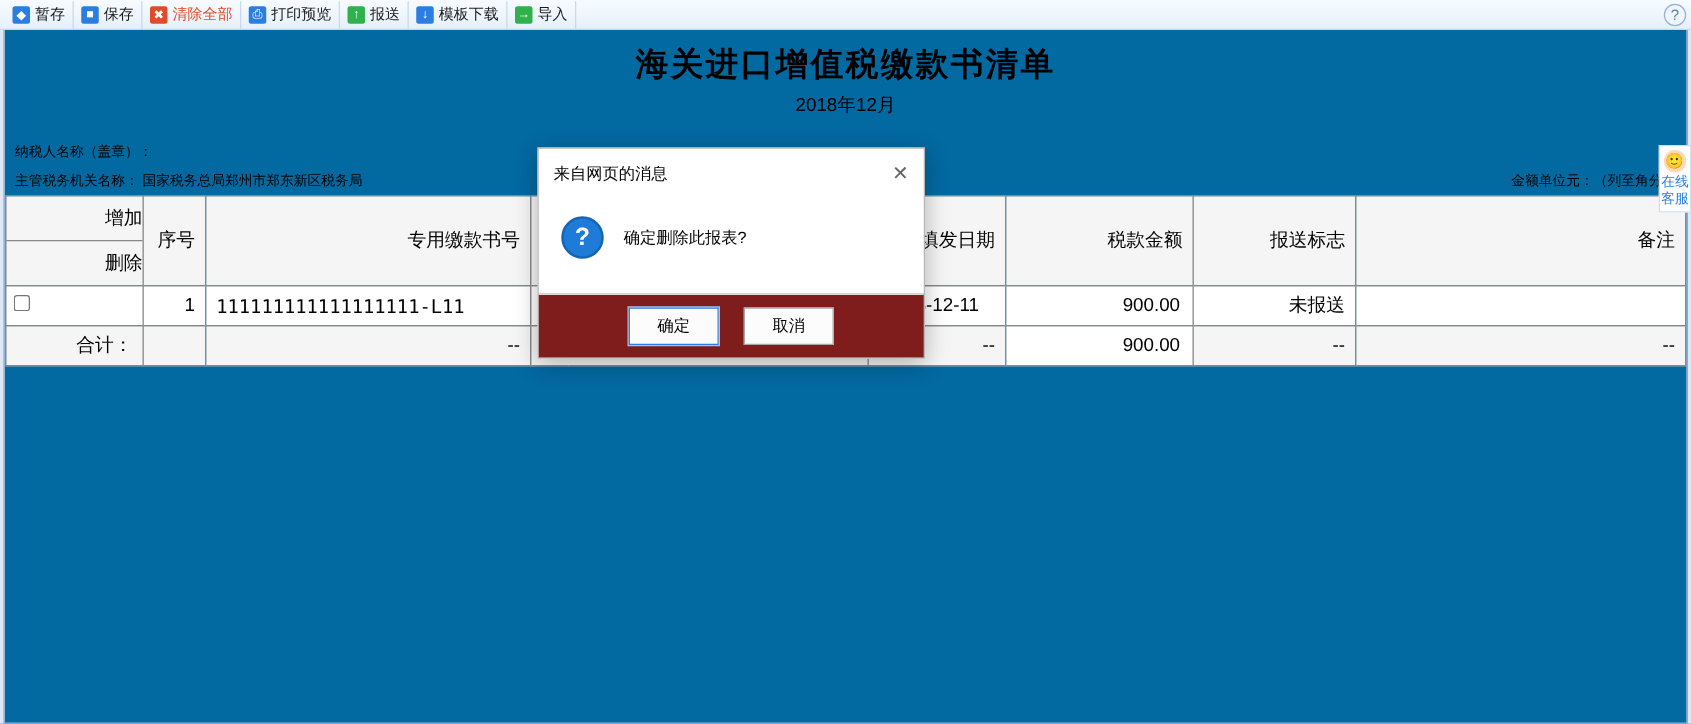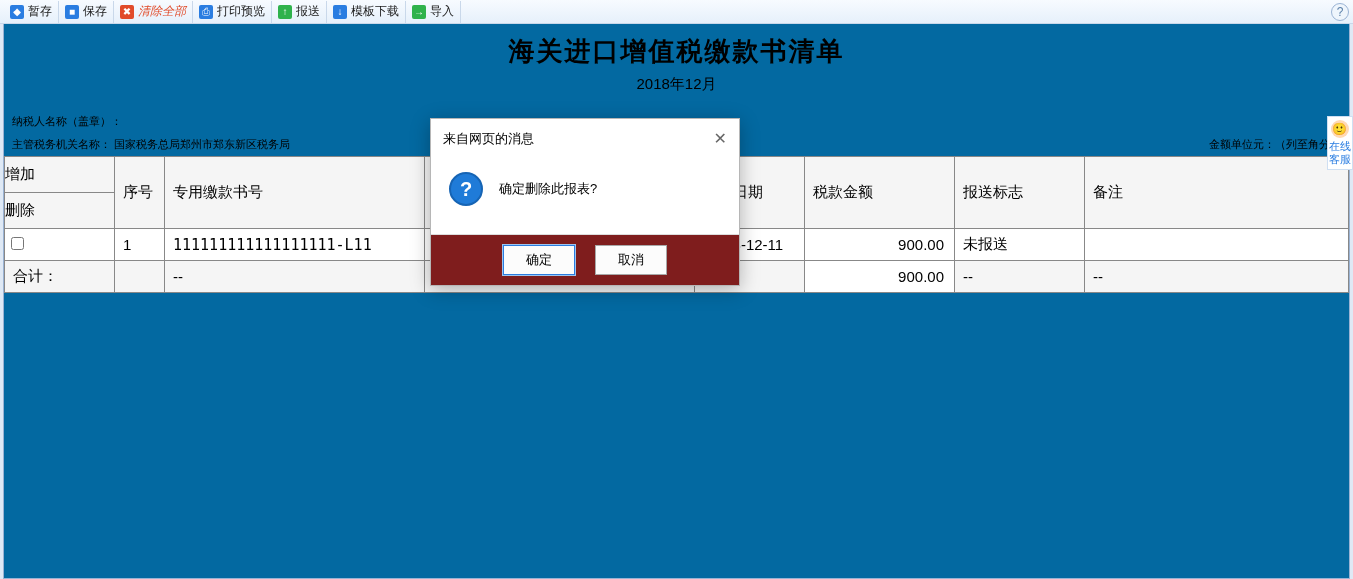--- a/index.html
+++ b/index.html
@@ -37,21 +37,21 @@
       display: inline-flex;
       align-items: center;
       justify-content: center;
       border-radius: 2px;
       font-size: 10px;
       color: #fff;
     }
     .ic-blue { background:#2a7de1; }
     .ic-red  { background:#e14b2a; }
     .ic-green{ background:#2fb24c; }
-    .danger-text { color:#e14b2a;font-style:italic; }
+    .danger-text { color:#e14b2a; }
     .help-btn {
       margin-left: auto;
       width: 18px; height: 18px;
       border: 1px solid #9ab3d4;
       border-radius: 50%;
       font-size: 12px;
       color:#5a7fa8;
       display:flex;align-items:center;justify-content:center;
       cursor:pointer;
       background:#eef5fc;
@@ -83,21 +83,21 @@
     }
     .info-right { float:right; }
     table.data {
       width:100%;
       border-collapse: collapse;
       font-size:15px;
     }
     table.data th, table.data td {
       border:1px solid #888;
       padding:6px 8px;
-      text-align:left;
+      text-align:right;
       background:#fff;
     }
     table.data th { background:#f5f5f5; font-weight:normal; }
     .action-col { width:110px; padding:0 !important; }
     .action-sub {
       display:flex;flex-direction:column;
     }
     .action-sub div {
       border-bottom:1px solid #888;
       padding:8px 0;

